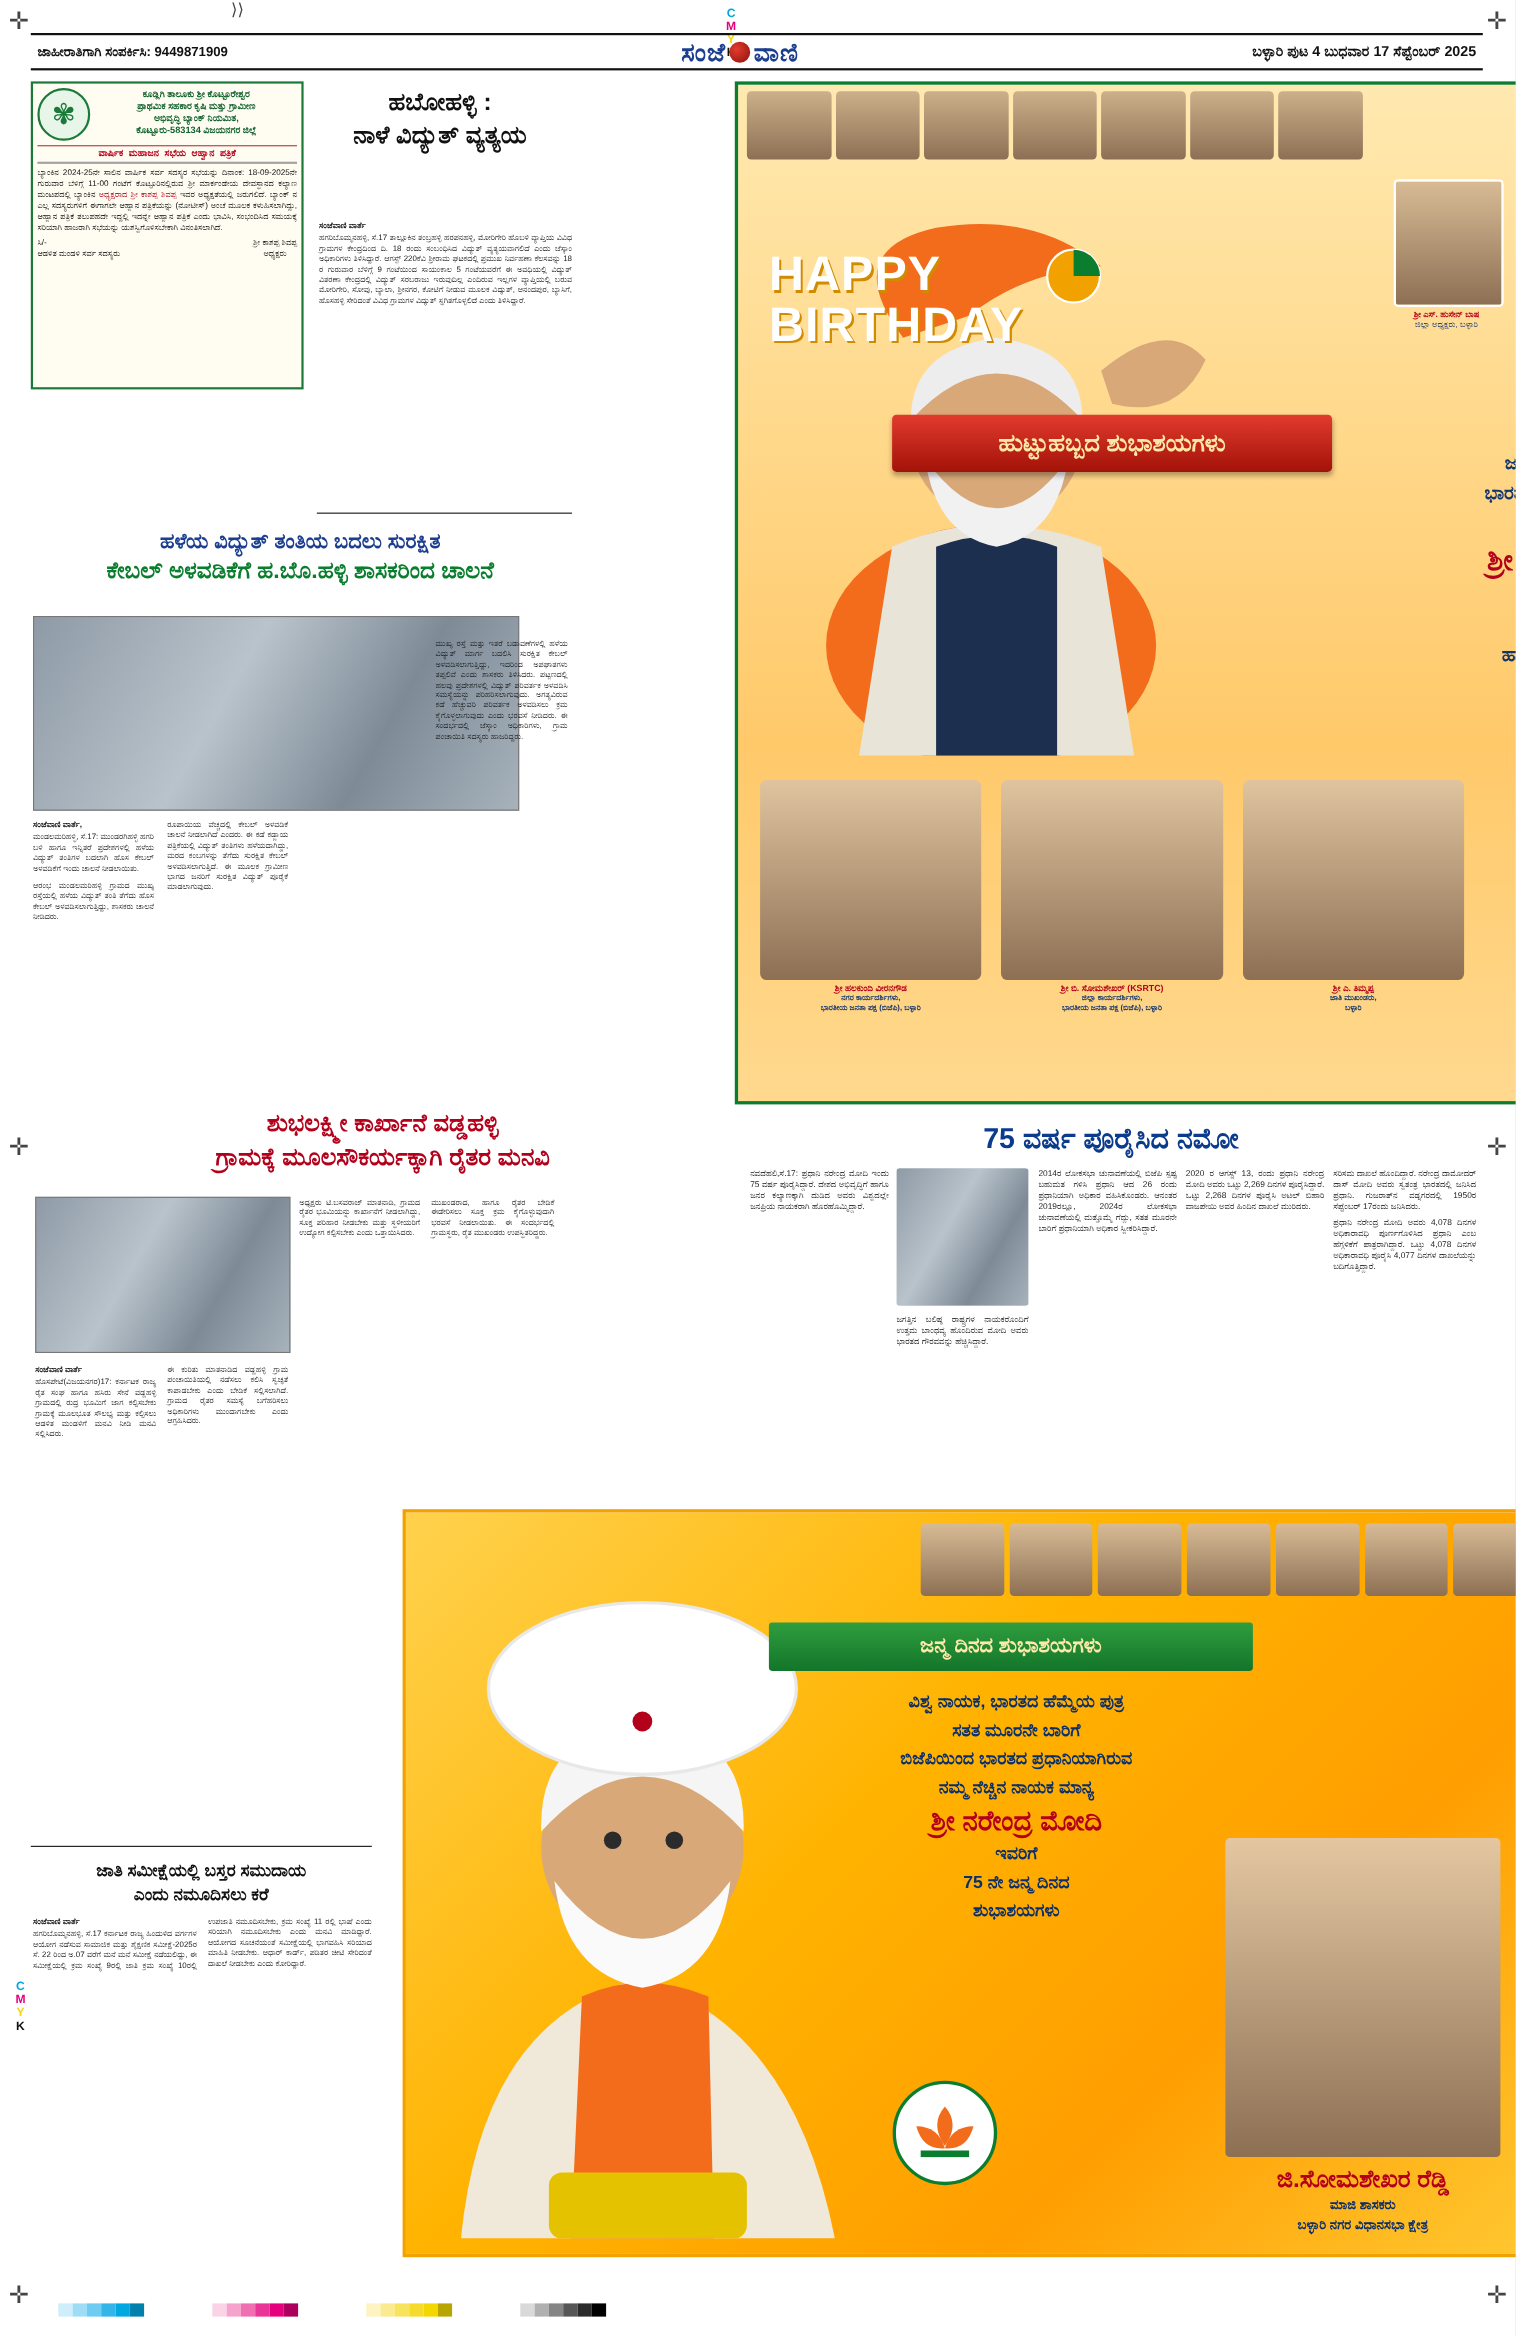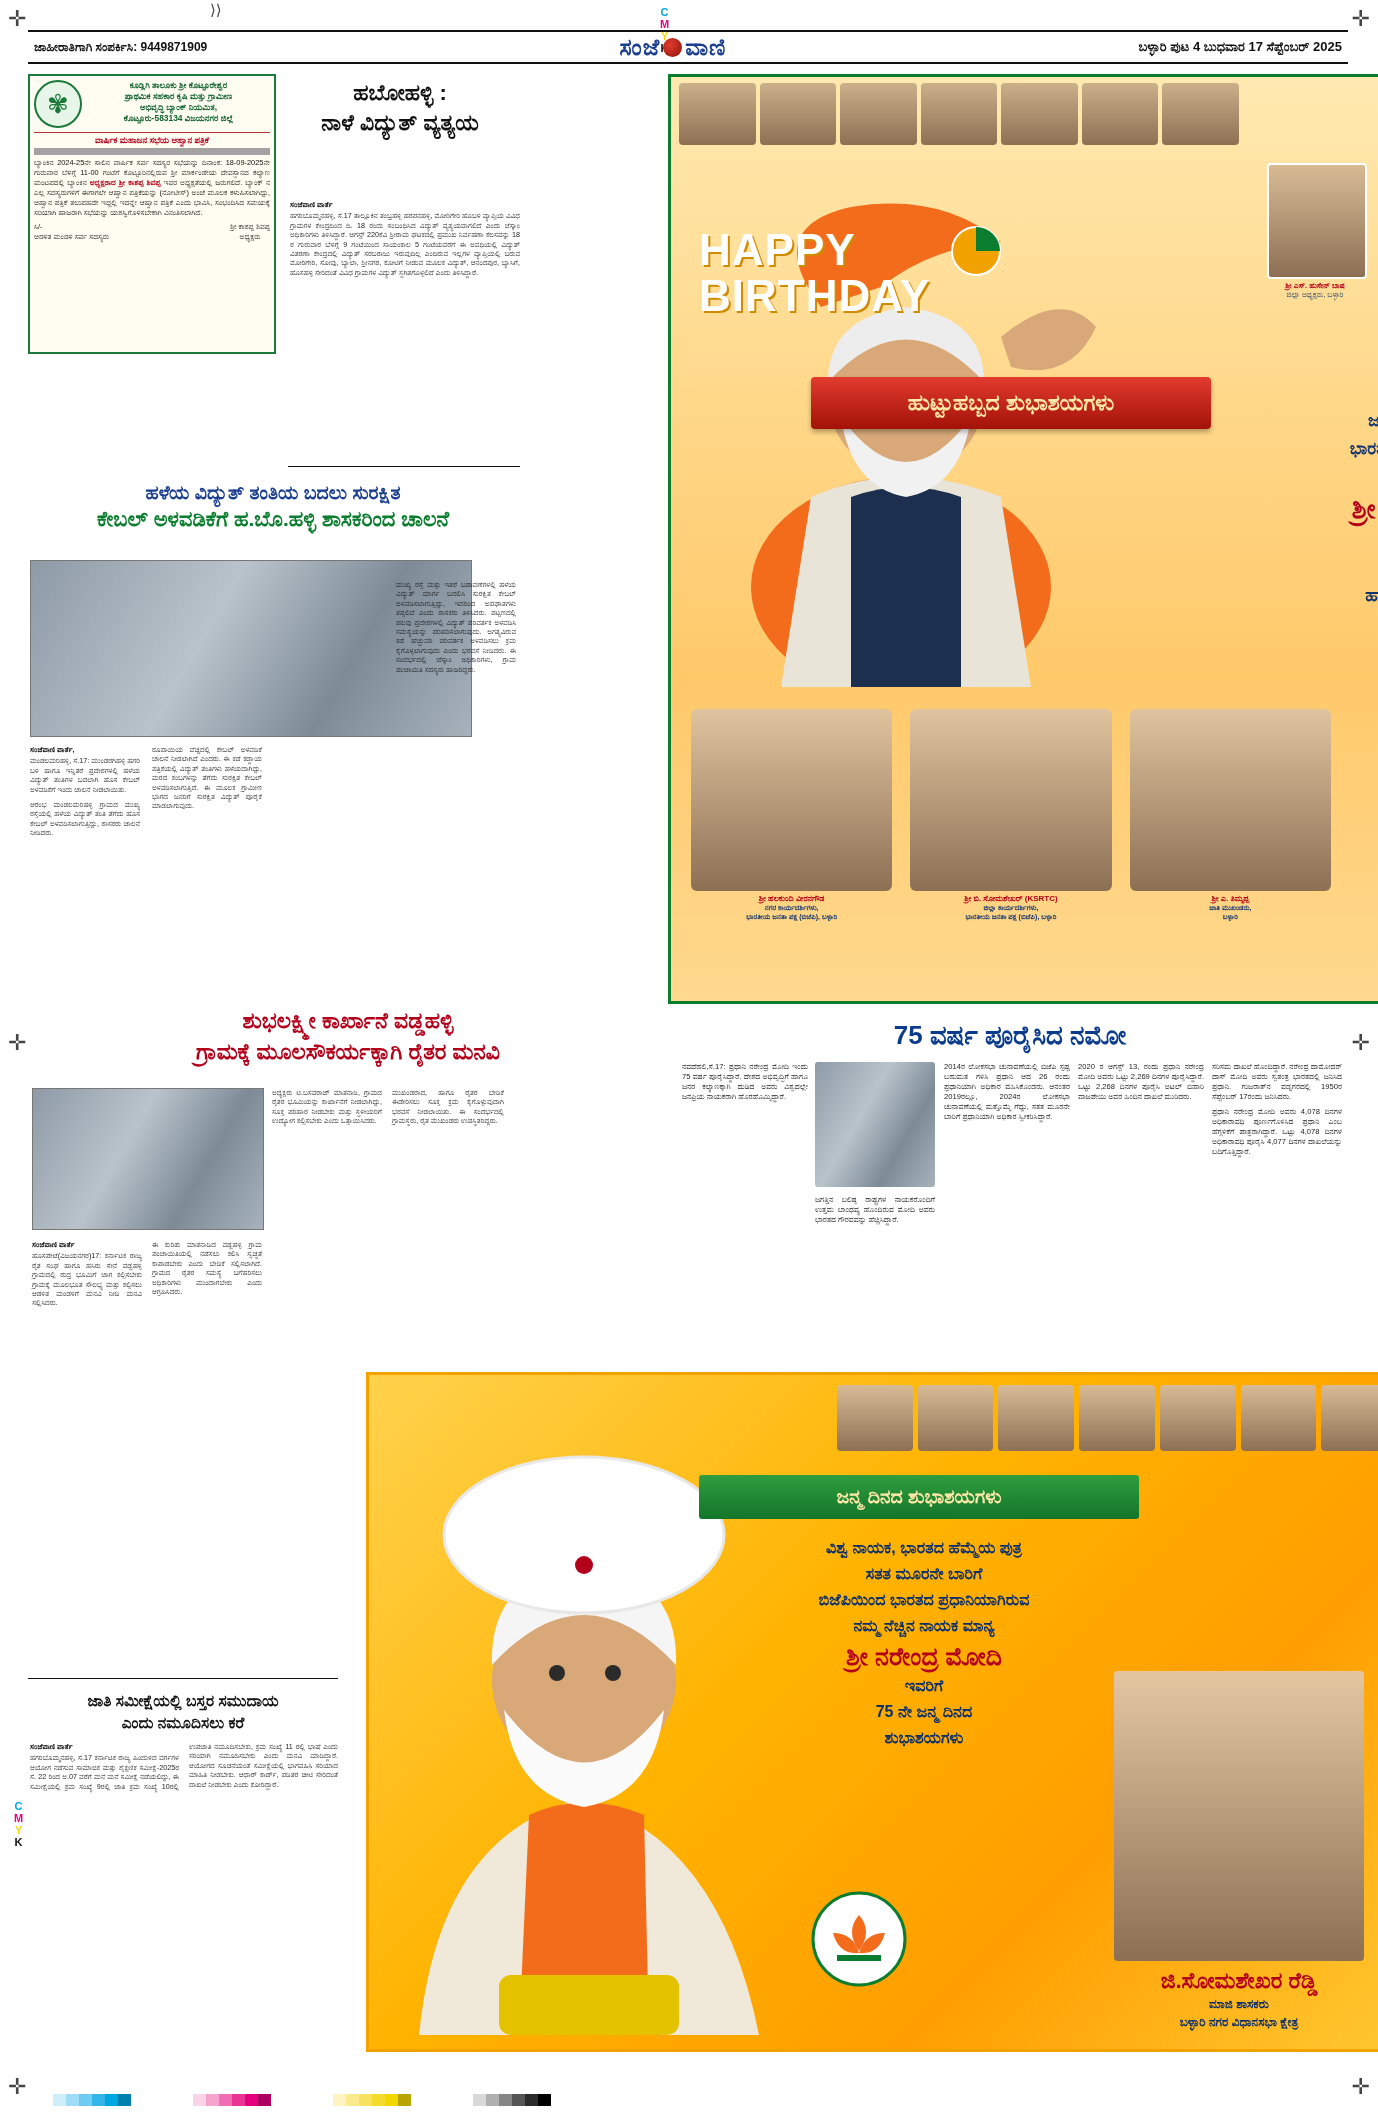--- a/index.html
+++ b/index.html
@@ -26,23 +26,23 @@
   .box{position:absolute;box-sizing:border-box;}
   .just{text-align:justify;}
   .tiny{font-size:7.2px;line-height:9.4px;color:#1a1a1a;}
   .tiny2{font-size:7.6px;line-height:10px;color:#1a1a1a;}
 
   
   .ad1{left:28px;top:74px;width:248px;height:280px;border:2px solid #1b7a3a;background:#fffdf2;padding:4px;}
   .ad1-head{display:flex;gap:5px;align-items:flex-start;}
   .ad1-logo{width:44px;height:44px;border-radius:50%;border:2px solid #1b7a3a;background:#e8f6ea;display:flex;align-items:center;justify-content:center;color:#1b7a3a;font-size:26px;}
   .ad1-title{font-size:8.4px;line-height:11px;color:#12622f;font-weight:bold;text-align:center;flex:1;}
-  .ad1-bar{margin-top:4px;border-top:1px solid #b33;border-bottom:7px solid #a3a3a3;text-align:center;font-size:8.5px;font-weight:bold;color:#b3001b;padding:2px 0;}
+  .ad1-bar{margin-top:4px;border-top:1px solid #b33;border-bottom:2px solid #a3a3a3;text-align:center;font-size:8.5px;font-weight:bold;color:#b3001b;padding:2px 0;font-family:Liberation Mono, monospace;}
   .ad1-body{font-size:7.4px;line-height:10px;color:#111;margin-top:3px;text-align:justify;}
-  .ad1-red{color:#b3001b;font-weight:bold;margin-top:12px;}
+  .ad1-red{color:#b3001b;font-weight:normal;margin-top:12px;}
   .ad1-sign{display:flex;justify-content:space-between;font-size:7.4px;line-height:10px;margin-top:4px;color:#111;}
 
   
   .lead-head{left:290px;top:78px;width:220px;}
   .lead-head h1{margin:0;font-size:22px;line-height:30px;color:#111;font-weight:bold;text-align:center;}
   .lead-body{left:290px;top:200px;width:230px;}
 
   
   .hl2{left:28px;top:480px;width:490px;}
   .hl2 h2{margin:0;font-size:19px;line-height:26px;color:#1b3e8f;text-align:center;font-weight:bold;}

